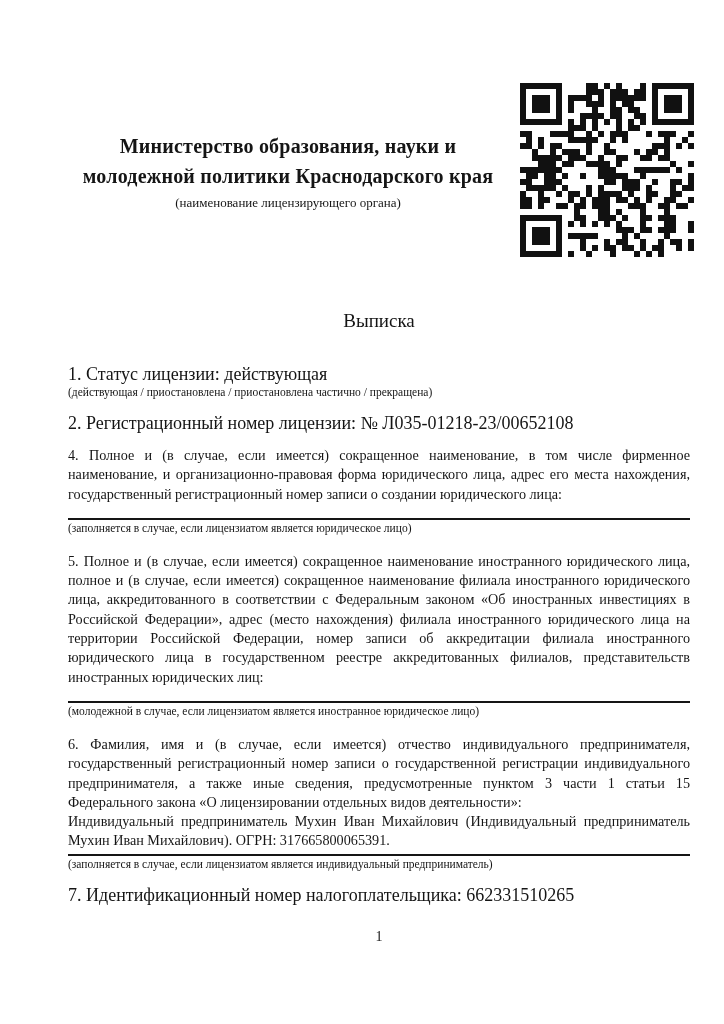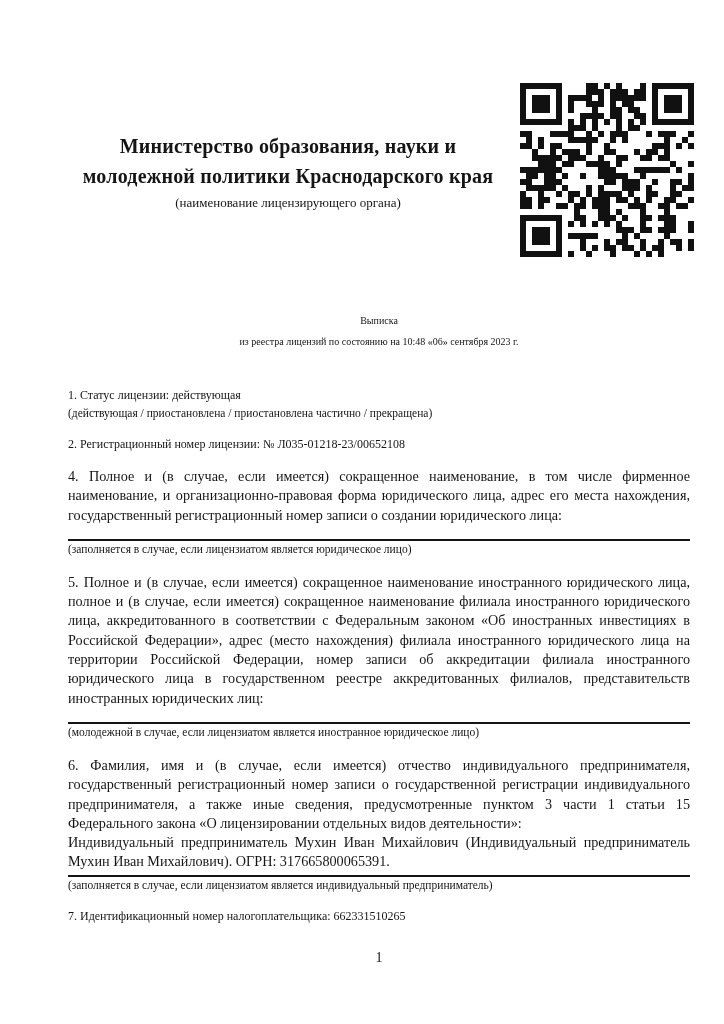--- a/index.html
+++ b/index.html
@@ -52,27 +52,27 @@
 
   
   .content {
     position: absolute;
     top: 310px;
     left: 68px;
     width: 622px;
   }
   .doc-title {
     text-align: center;
-    font-size: 10px;
+    font-size: 19px;
     line-height: 21px;
     margin-bottom: 33px;
   }
   .item { margin-bottom: 13px; }
   .item-line {
-    font-size: 12px;
+    font-size: 18px;
     line-height: 20px;
   }
   .item-para {
     font-size: 14.2px;
     line-height: 19.3px;
     text-align: justify;
     text-align-last: left;
   }
   .small-caption {
     font-size: 11.5px;
@@ -517,21 +517,20 @@
         <rect x="114" y="168" width="6" height="6" fill="#111"></rect>
         <rect x="126" y="168" width="6" height="6" fill="#111"></rect>
         <rect x="138" y="168" width="6" height="6" fill="#111"></rect>
       </svg>
     </div>
 
   <div class="content">
 
     <div class="doc-title">
       <div>Выписка</div>
-      <div>из реестра лицензий по состоянию на 10:48 «06» сентября 2023 г.</div>
     </div>
 
     <div class="item">
       <div class="item-line">1. Статус лицензии: действующая</div>
       <div class="small-caption">(действующая / приостановлена / приостановлена частично / прекращена)</div>
     </div>
 
     <div class="item">
       <div class="item-line">2. Регистрационный номер лицензии: № Л035-01218-23/00652108</div>
     </div>

